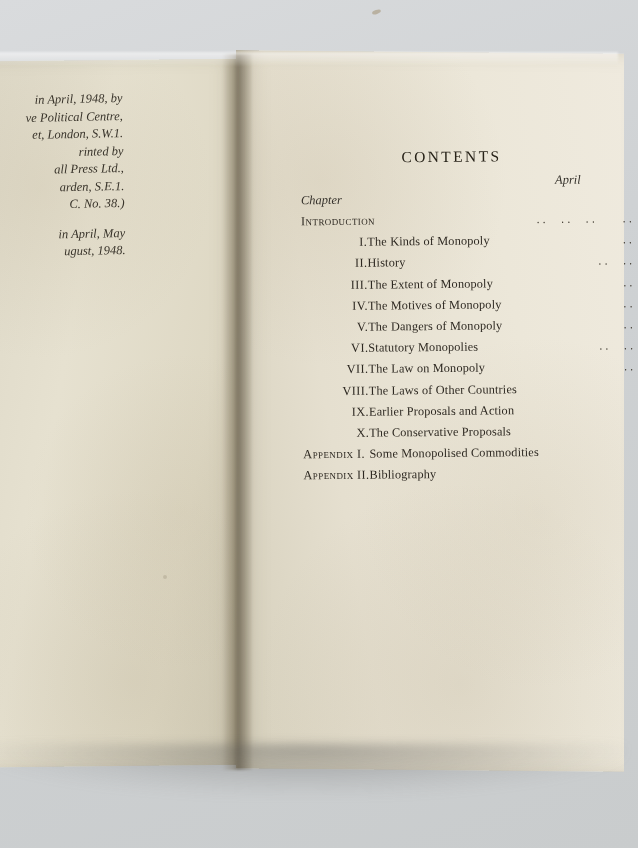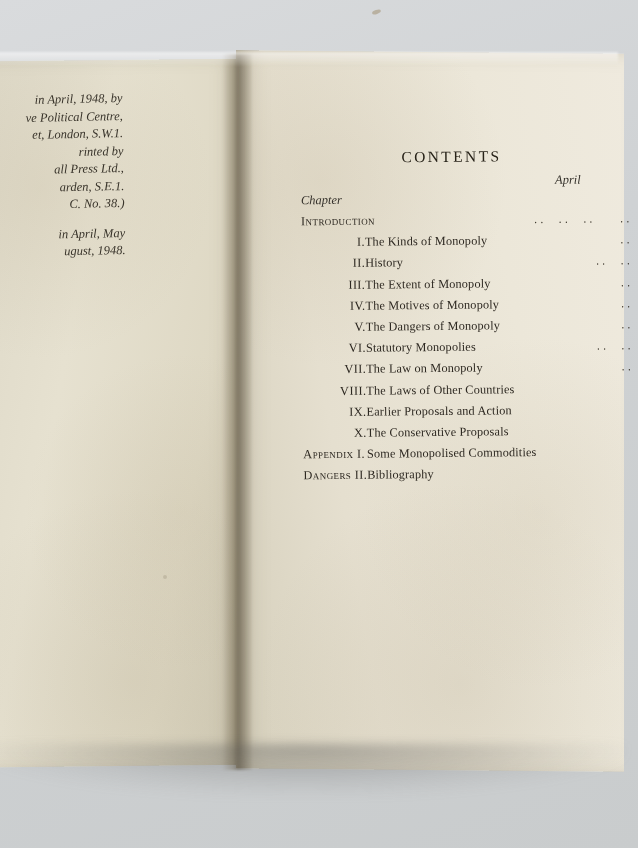--- a/index.html
+++ b/index.html
@@ -338,21 +338,21 @@
         </tr>
 
         <tr class="appendix-row">
           <td class="appendix-label">Appendix I.</td>
           <td class="title">Some Monopolised Commodities</td>
           <td class="dots">..&nbsp;&nbsp;&nbsp;..&nbsp;&nbsp;&nbsp;..</td>
 
         </tr>
 
         <tr class="appendix-row">
-          <td class="appendix-label">Dangers II.</td>
+          <td class="appendix-label">Appendix II.</td>
           <td class="title">Bibliography</td>
           <td class="dots">..&nbsp;&nbsp;&nbsp;..&nbsp;&nbsp;&nbsp;..&nbsp;&nbsp;&nbsp;..</td>
 
         </tr>
       </tbody>
     </table>
   </div>
 
 </div>
 

